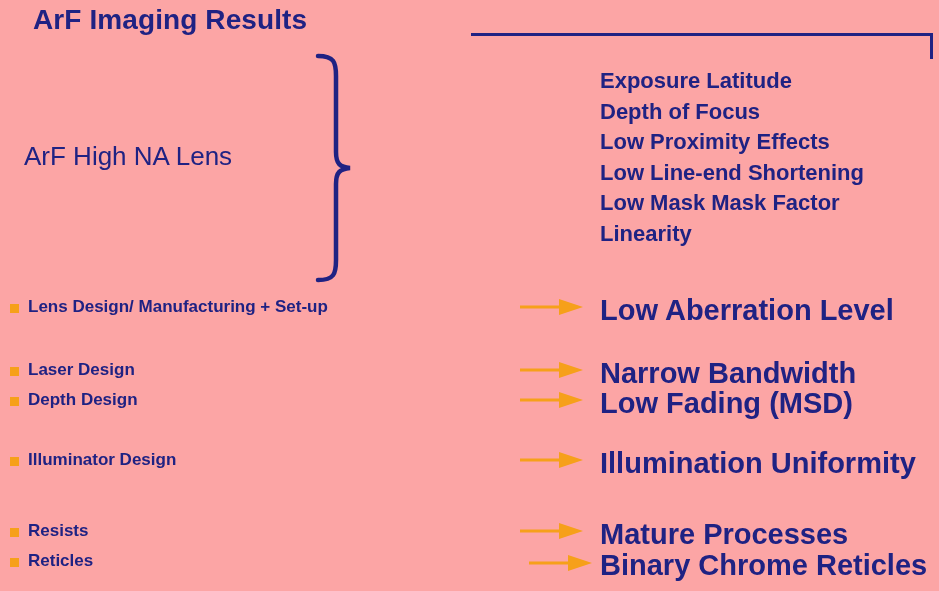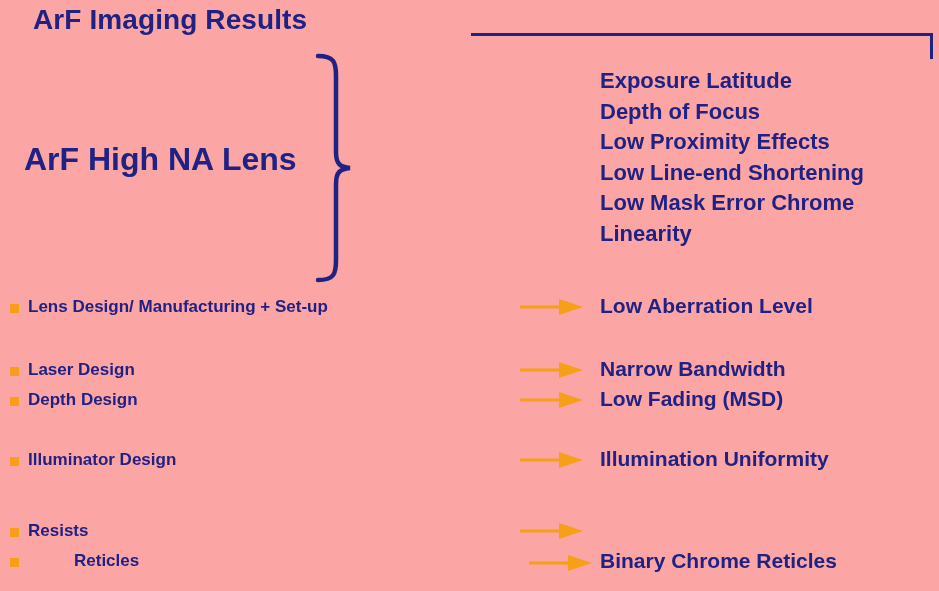--- a/index.html
+++ b/index.html
@@ -28,22 +28,22 @@
     font-size: 28px;
     font-weight: bold;
     letter-spacing: 0.1px;
     white-space: nowrap;
   }
 
   #lens-label {
     position: absolute;
     left: 24px;
     top: 141px;
-    font-size: 32px;
-    font-weight: bold;
+    font-size: 26px;
+    font-weight: normal;
     white-space: nowrap;
   }
 
   
   #top-rule {
     position: absolute;
     left: 471px;
     top: 33px;
     width: 462px;
     height: 3px;
@@ -94,21 +94,21 @@
     background: #f6a01a;
     margin-right: 9px;
     flex: 0 0 auto;
     position: relative;
     top: 1px;
   }
 
   
   .result-row {
     position: absolute;
-    font-size: 21px;
+    font-size: 29px;
     font-weight: bold;
     white-space: nowrap;
   }
 
   .arrow {
     position: absolute;
   }
 </style>
 </head>
 <body>
@@ -127,21 +127,21 @@
       <path d="M4 4 C 20 4, 22 10, 22 24 L 22 100 C 22 112, 26 115, 36 116
                C 26 117, 22 120, 22 132 L 22 208 C 22 222, 20 228, 4 228" fill="none" stroke="#1f2283" stroke-width="4.5" stroke-linecap="round"></path>
     </svg>
   </div>
 
   <div id="benefit-list" class="navy">
     <span class="benefit-item">Exposure Latitude</span>
     <span class="benefit-item">Depth of Focus</span>
     <span class="benefit-item">Low Proximity Effects</span>
     <span class="benefit-item">Low Line-end Shortening</span>
-    <span class="benefit-item">Low Mask Error Chrome</span>
+    <span class="benefit-item">Low Mask Mask Factor</span>
     <span class="benefit-item">Linearity</span>
   </div>
 
   <div class="bullet-row navy" style="top:297px;">
     <span class="bullet-square"></span>
     <span>Lens Design/ Manufacturing + Set-up</span>
   </div>
   <div class="bullet-row navy" style="top:360px;">
     <span class="bullet-square"></span>
     <span>Laser Design</span>
@@ -151,21 +151,21 @@
     <span>Depth Design</span>
   </div>
   <div class="bullet-row navy" style="top:450px;">
     <span class="bullet-square"></span>
     <span>Illuminator Design</span>
   </div>
   <div class="bullet-row navy" style="top:521px;">
     <span class="bullet-square"></span>
     <span>Resists</span>
   </div>
-  <div class="bullet-row navy" style="top:551px;gap:46px;">
+  <div class="bullet-row navy" style="top:551px;">
     <span class="bullet-square"></span>
     <span>Reticles</span>
   </div>
 
   <svg class="arrow" style="left:519px; top:296px;" width="66" height="22" aria-hidden="true">
     <line x1="1" y1="11" x2="47" y2="11" stroke="#f6a01a" stroke-width="3.2"></line>
     <polygon points="40,3 64,11 40,19" fill="#f6a01a"></polygon>
   </svg>
   <svg class="arrow" style="left:519px; top:359px;" width="66" height="22" aria-hidden="true">
     <line x1="1" y1="11" x2="47" y2="11" stroke="#f6a01a" stroke-width="3.2"></line>
@@ -185,15 +185,16 @@
   </svg>
   <svg class="arrow" style="left:528px; top:552px;" width="66" height="22" aria-hidden="true">
     <line x1="1" y1="11" x2="47" y2="11" stroke="#f6a01a" stroke-width="3.2"></line>
     <polygon points="40,3 64,11 40,19" fill="#f6a01a"></polygon>
   </svg>
 
   <div class="result-row navy" style="left:600px; top:294px;">Low Aberration Level</div>
   <div class="result-row navy" style="left:600px; top:357px;">Narrow Bandwidth</div>
   <div class="result-row navy" style="left:600px; top:387px;">Low Fading (MSD)</div>
   <div class="result-row navy" style="left:600px; top:447px;">Illumination Uniformity</div>
+  <div class="result-row navy" style="left:600px; top:518px;">Mature Processes</div>
   <div class="result-row navy" style="left:600px; top:549px;text-align:right;">Binary Chrome Reticles</div>
 
 </div>
 
 </body></html>

